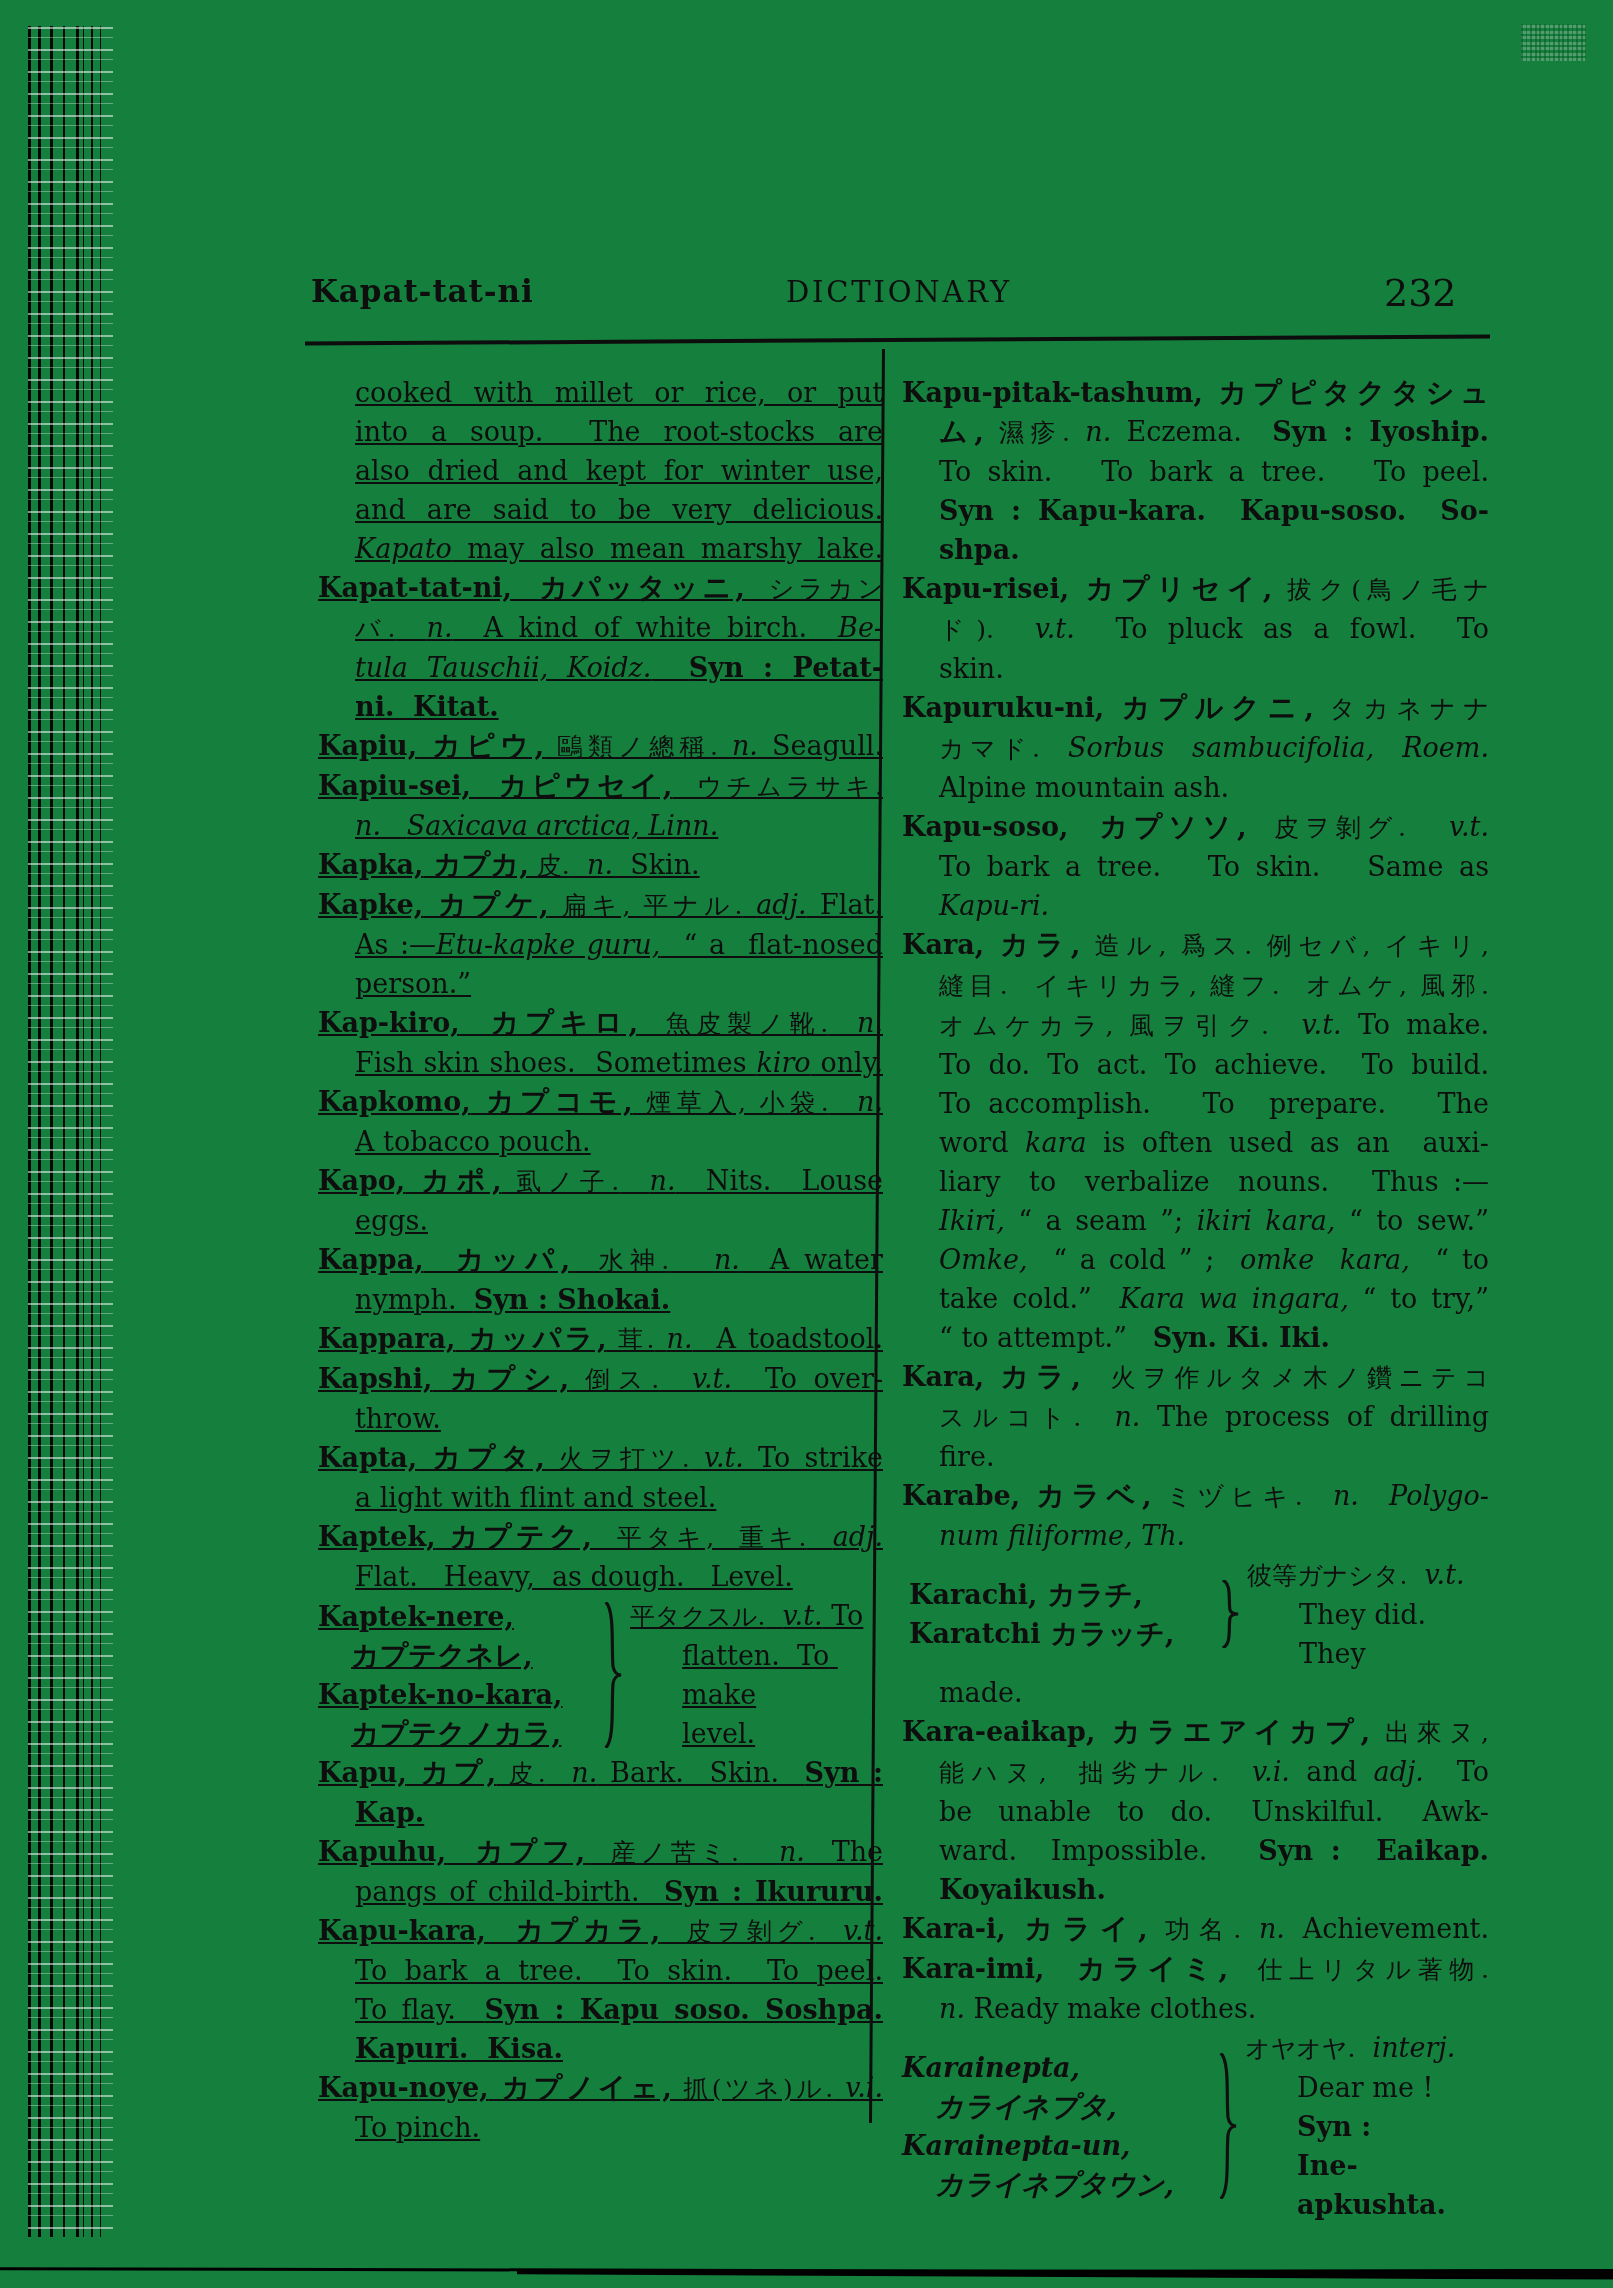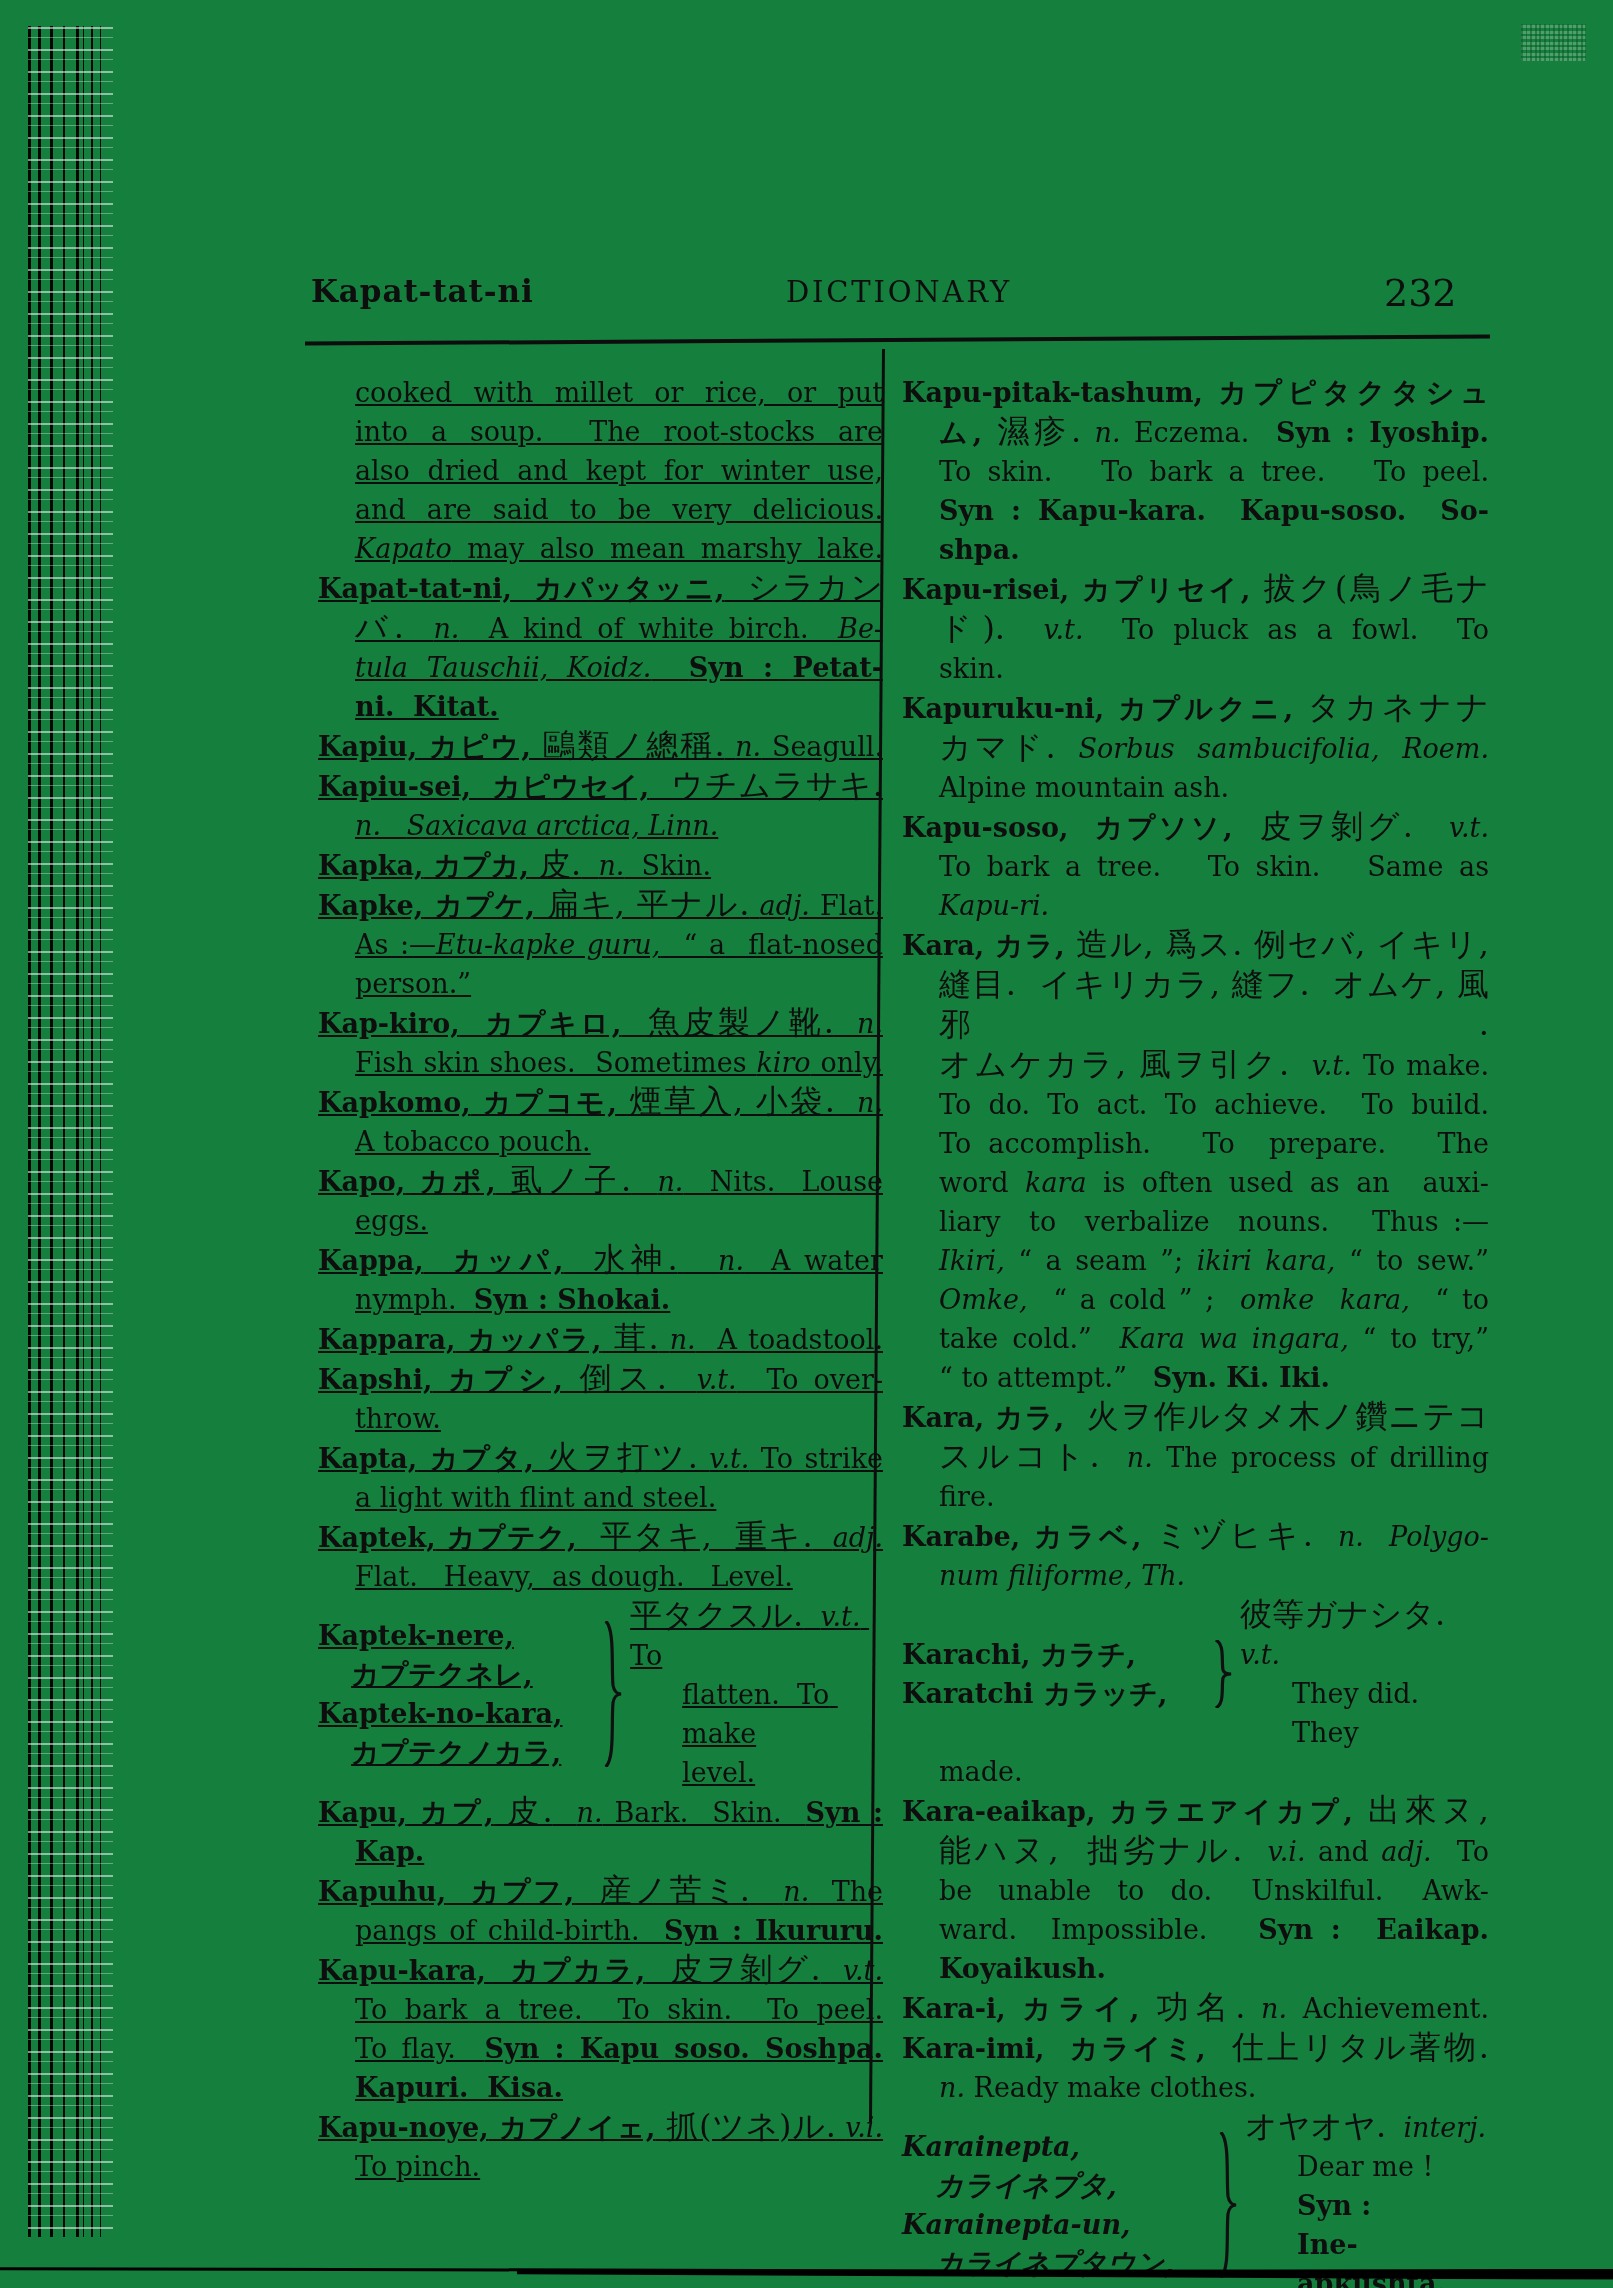--- a/index.html
+++ b/index.html
@@ -20,21 +20,21 @@
   #col-right{left:902px;width:587px;}
   .line{min-height:39px;line-height:39px;white-space:pre-wrap;text-align:left;}
   .line.j{text-align:justify;text-align-last:justify;}
   .cont{padding-left:37px;}
   .indent{padding-left:33px;}
   .rcont{padding-left:52px;}
   .r-n{}
   .r-b{font-weight:bold;}
   .r-i{font-style:italic;}
   .r-bk{font-weight:bold;font-size:28px;}
-  .r-k{font-size:32px;}
+  .r-k{font-size:25px;}
   .brace-group{display:flex;align-items:center;}
   .bg-left{flex:0 0 auto;}
   .brace{flex:0 0 auto;margin:0 7.4px 0 3.7px;display:flex;align-items:center;}
   .bg-right{flex:1 1 auto;}
   
   #gutter{position:absolute;left:28px;top:26px;width:85px;height:2211px;opacity:.95;
     background:
       repeating-linear-gradient(0deg, rgba(255,255,255,0) 0 8.3px, rgba(255,255,255,.55) 8.3px 10px,
         rgba(255,255,255,0) 10px 21px, rgba(255,255,255,.35) 21px 22px),
       repeating-linear-gradient(90deg,#000 0 2.8px,transparent 2.8px 4.6px,#000 4.6px 5.5px,transparent 5.5px 10px,
@@ -151,21 +151,21 @@
       <div class="line cont j"><span class="r-i">Ikiri,</span><span class="r-n"> “ a seam ”; </span><span class="r-i">ikiri kara,</span><span class="r-n"> “ to sew.”</span></div>
       <div class="line cont j"><span class="r-i">Omke,</span><span class="r-n">  “ a cold ” ;  </span><span class="r-i">omke  kara,</span><span class="r-n">  “ to</span></div>
       <div class="line cont j"><span class="r-n">take cold.”  </span><span class="r-i">Kara wa ingara,</span><span class="r-n"> “ to try,”</span></div>
       <div class="line cont"><span class="r-n">“ to attempt.”   </span><span class="r-b">Syn. Ki. Iki.</span></div>
       <div class="line start j"><span class="r-b">Kara,</span><span class="r-bk"> カラ,</span><span class="r-k">  火ヲ作ルタメ木ノ鑽ニテコ</span></div>
       <div class="line cont j"><span class="r-k">スルコト.</span><span class="r-n">  </span><span class="r-i">n.</span><span class="r-n"> The process of drilling</span></div>
       <div class="line cont"><span class="r-n">fire.</span></div>
       <div class="line start j"><span class="r-b">Karabe,</span><span class="r-bk"> カラベ,</span><span class="r-k"> ミヅヒキ.</span><span class="r-n">  </span><span class="r-i">n.</span><span class="r-n">  </span><span class="r-i">Polygo-</span></div>
       <div class="line cont"><span class="r-i">num filiforme, Th.</span></div>
       <div class="brace-group">
-        <div class="bg-left" style="width: 307px;">
+        <div class="bg-left" style="width: 307px; margin-left: 7px;">
           <div class="line start"><span class="r-b">Karachi,</span><span class="r-bk"> カラチ,</span></div>
           <div class="line start"><span class="r-b">Karatchi</span><span class="r-bk"> カラッチ,</span></div>
         </div>
         <div class="brace">
           <svg width="20" height="68" viewBox="0 0 22 100" preserveAspectRatio="none">
             <path d="M3 0 C13 6 9 30 11 44 C12 48 16 50 20 50 C16 50 12 52 11 56 C9 70 13 94 3 100" fill="none" stroke="#101010" stroke-width="3.2" vector-effect="non-scaling-stroke"></path>
           </svg>
         </div>
         <div class="bg-right">
           <div class="line"><span class="r-k">彼等ガナシタ.</span><span class="r-n">  </span><span class="r-i">v.t.</span></div>

